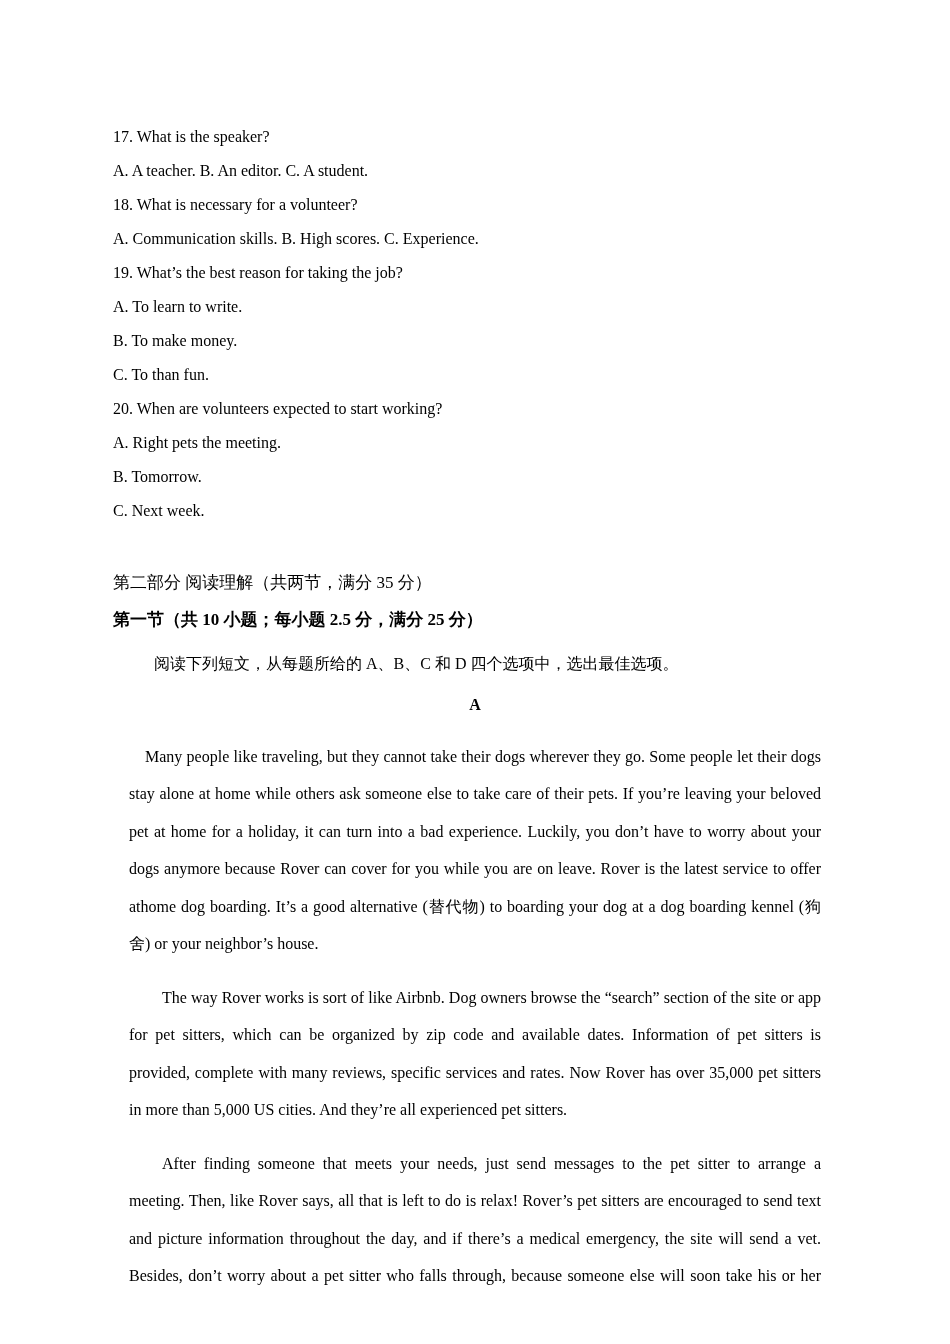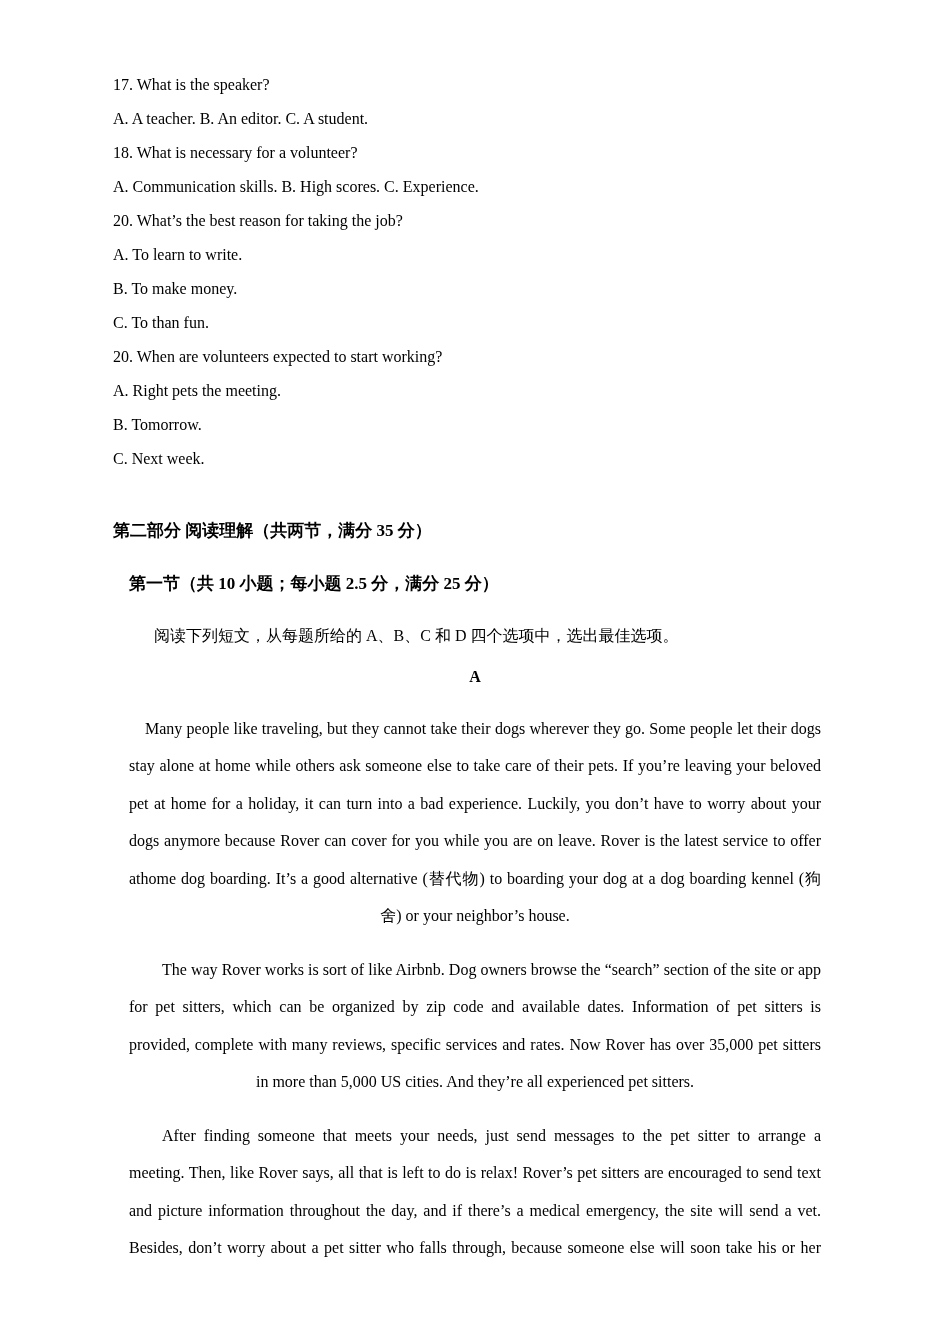--- a/index.html
+++ b/index.html
@@ -11,39 +11,39 @@
     width: 950px;
     height: 1344px;
     overflow: hidden;
     color: #000000;
     font-family: "Liberation Serif", "DejaVu Serif", serif;
   }
   .page {
     box-sizing: border-box;
     width: 950px;
     height: 1344px;
-    padding: 68px 113px 0 113px;
+    padding: 120px 113px 0 113px;
     background: #ffffff;
   }
   
   .qline {
     font-size: 16px;
     line-height: 34px;
     white-space: nowrap;
   }
   
   .part-heading {
     margin: 36px 0 0 0;
     font-size: 17px;
-    font-weight: bold;
+    font-weight: normal;
     line-height: 37px;
     font-family: "Liberation Serif", "DejaVu Serif", serif;
   }
   .section-heading {
-    margin: 16px;
+    margin: 0;
     font-size: 17px;
     font-weight: bold;
     line-height: 37.5px;
     font-family: "Liberation Serif", "DejaVu Serif", serif;
   }
   .instruction {
     margin: 8px;
     font-size: 16px;
     line-height: 33px;
     text-indent: 33px;
@@ -60,36 +60,36 @@
   .pline {
     font-size: 16px;
     line-height: 37.5px;
   }
   
   .j {
     text-align: justify;
     text-align-last: justify;
   }
   .lastline {
-    text-align: center;
+    text-align: left;
   }
   .indent-sm { text-indent: 16px; }
   .indent-lg { text-indent: 33px; }
 </style>
 </head>
 <body>
 
 <div class="page">
 
   <section>
     <div class="qline">17. What is the speaker?</div>
     <div class="qline">A. A teacher. B. An editor. C. A student.</div>
     <div class="qline">18. What is necessary for a volunteer?</div>
     <div class="qline">A. Communication skills. B. High scores. C. Experience.</div>
-    <div class="qline">20. What’s the best reason for taking the job?</div>
+    <div class="qline">19. What’s the best reason for taking the job?</div>
     <div class="qline">A. To learn to write.</div>
     <div class="qline">B. To make money.</div>
     <div class="qline">C. To than fun.</div>
     <div class="qline">20. When are volunteers expected to start working?</div>
     <div class="qline">A. Right pets the meeting.</div>
     <div class="qline">B. Tomorrow.</div>
     <div class="qline">C. Next week.</div>
   </section>
 
   <section>

